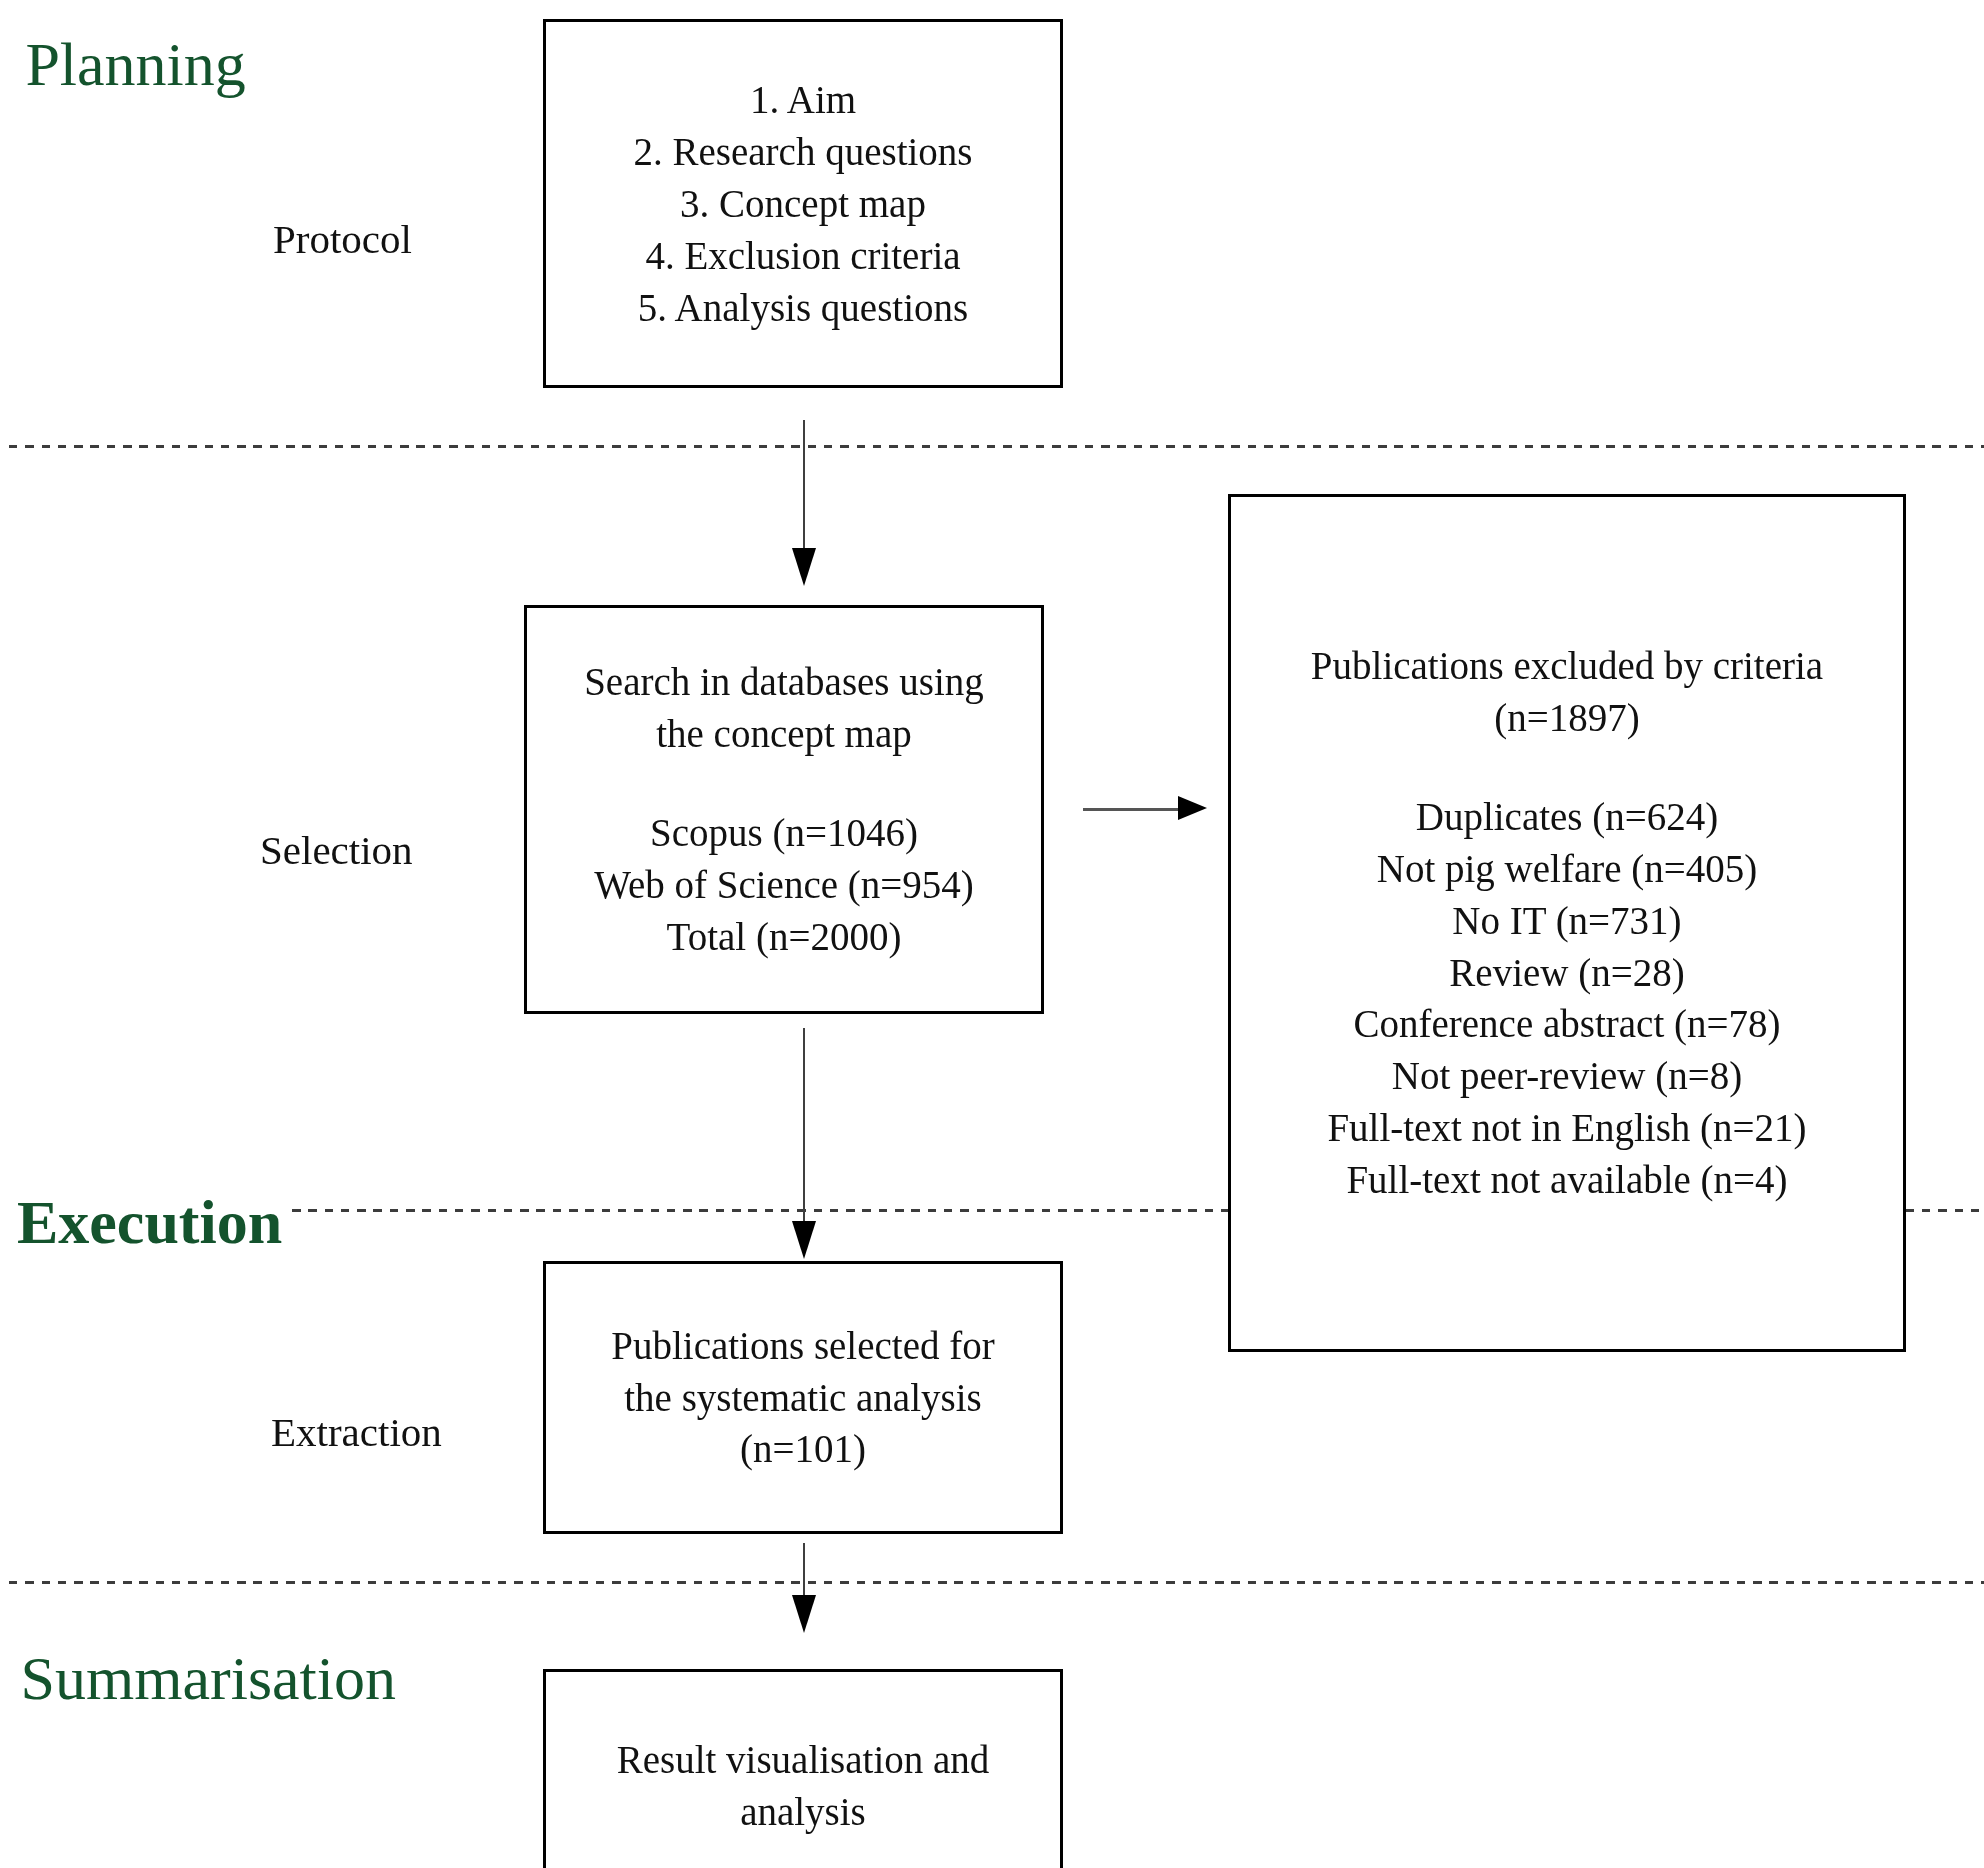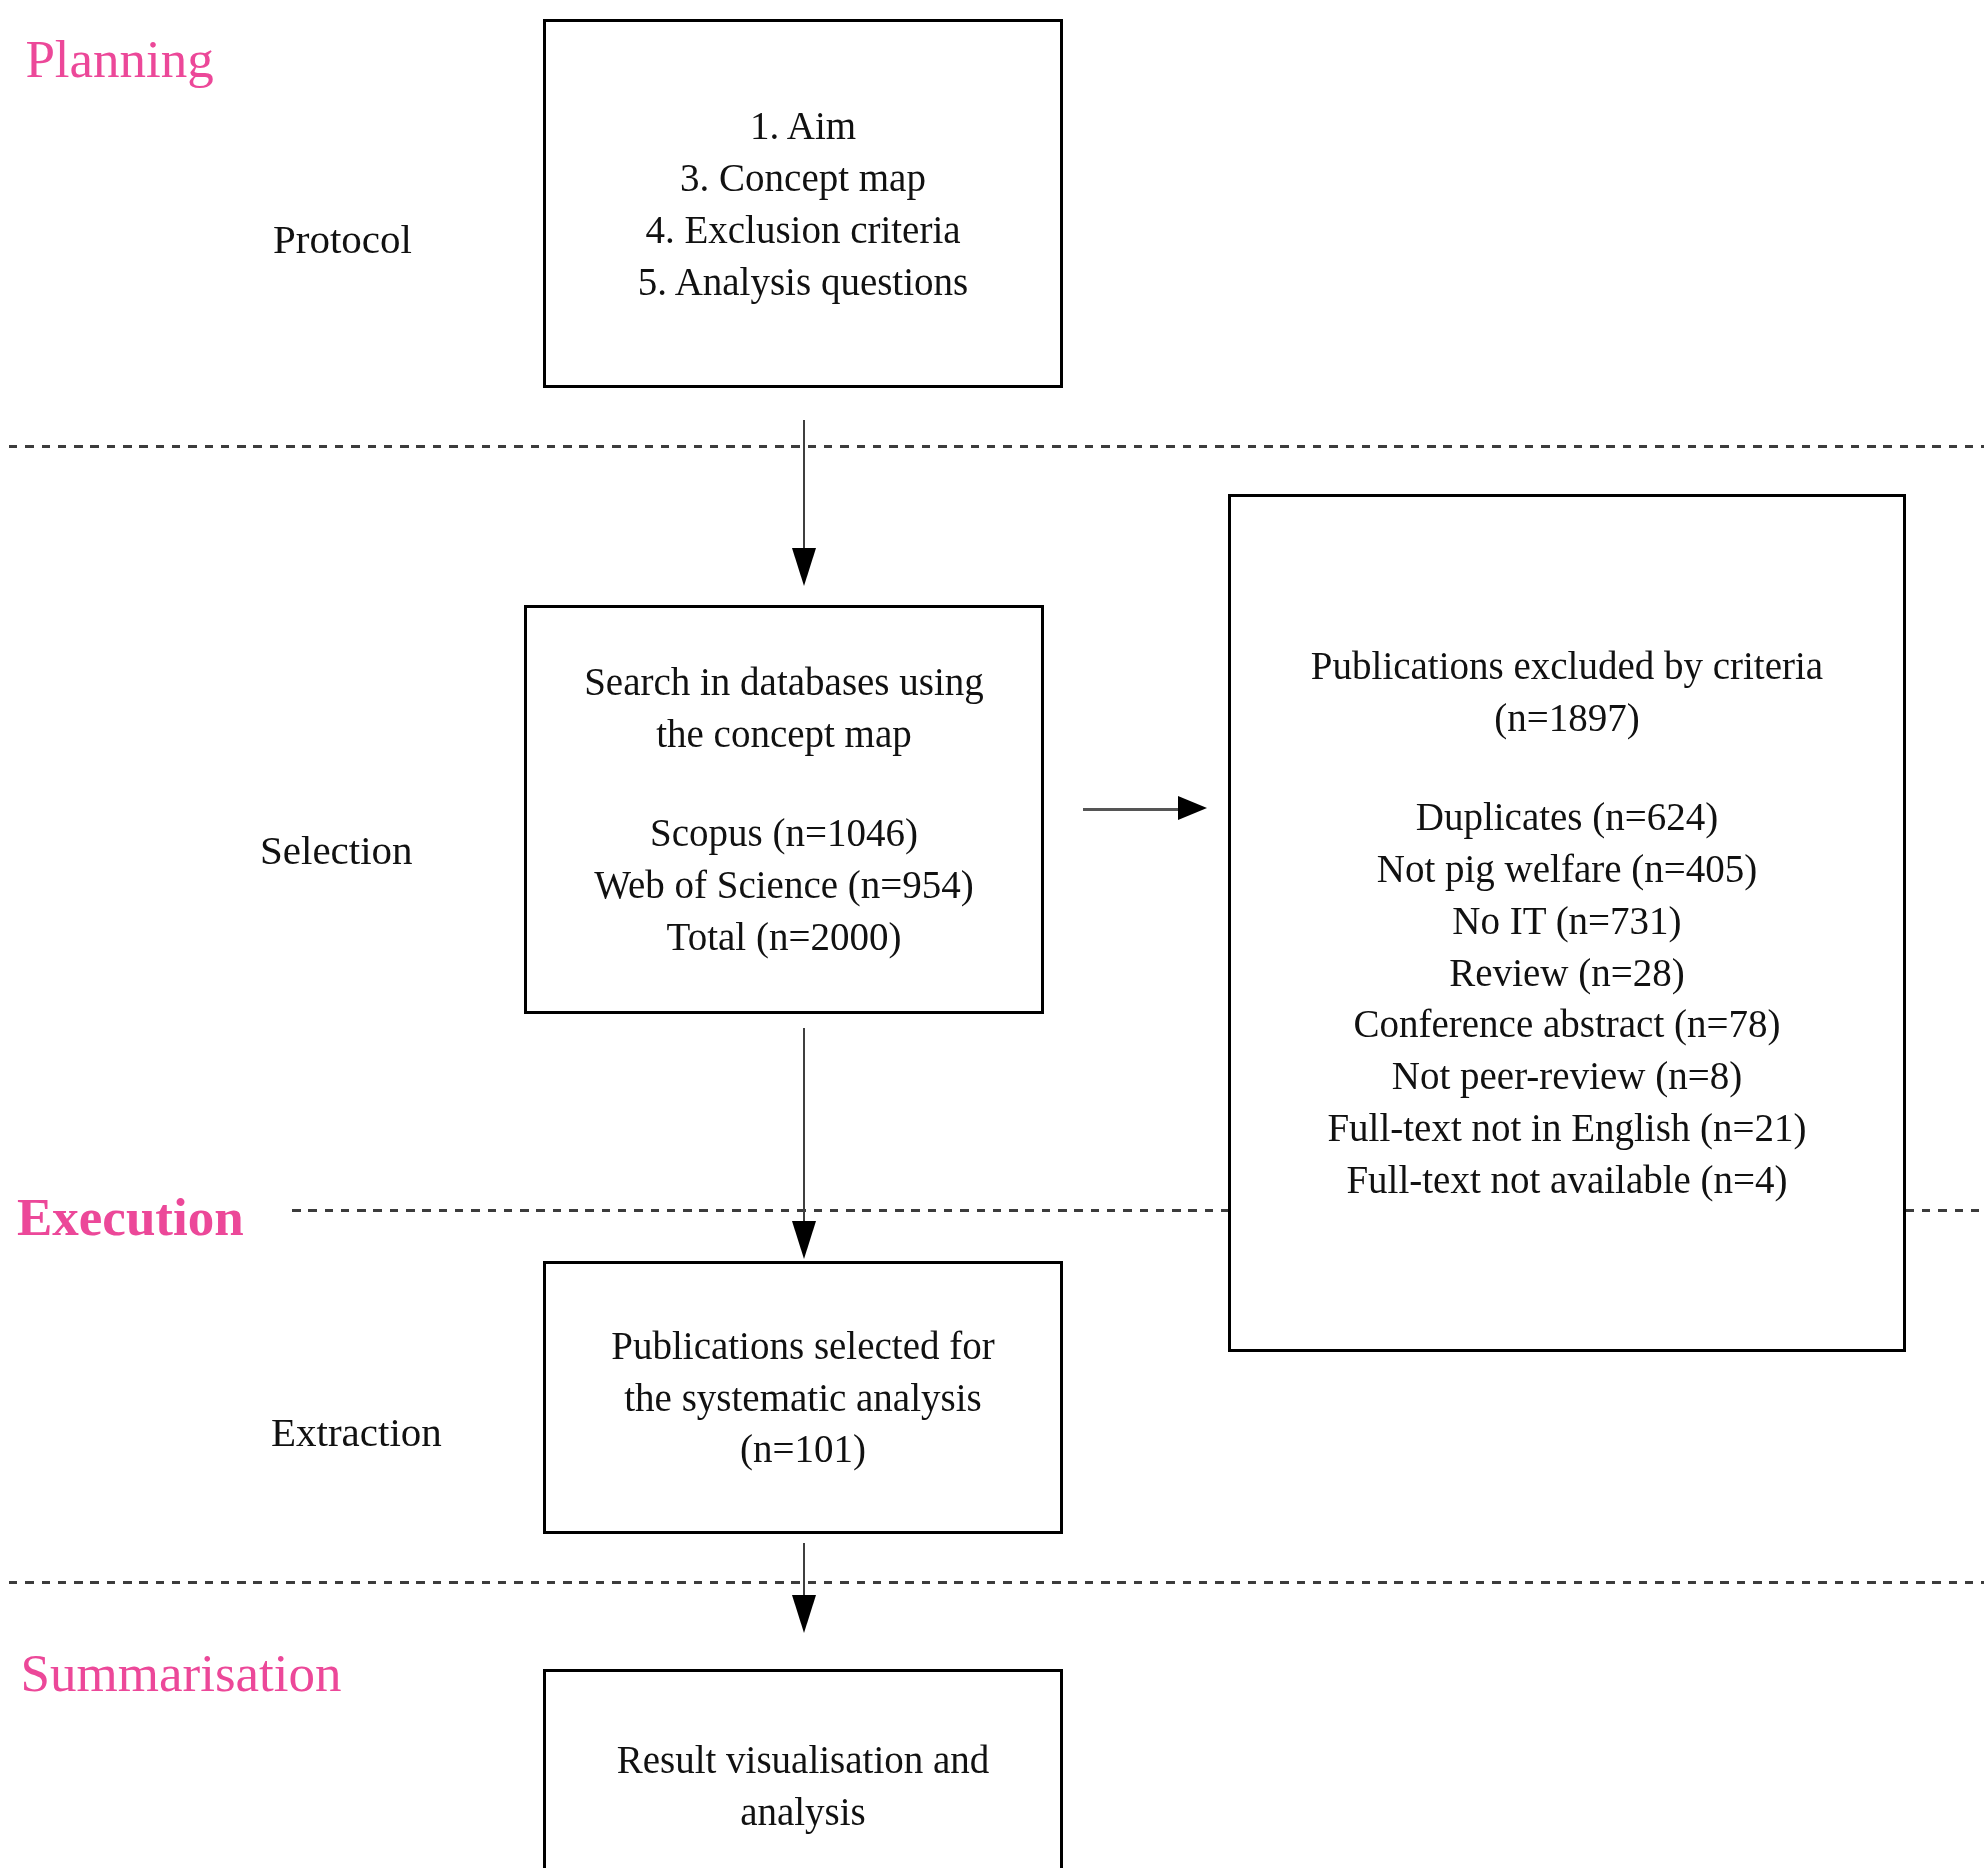--- a/index.html
+++ b/index.html
@@ -1,21 +1,21 @@
 <!DOCTYPE html>
 <html style="font-size:9.7px"><head>
 <meta charset="utf-8">
 <style>
   * { margin:0; padding:0; box-sizing:border-box; }
   html,body { background:#ffffff; }
   .canvas {
     position:relative; width:1985px; height:1868px; background:#ffffff;
     font-family:"Liberation Serif","DejaVu Serif",serif; color:#111111; overflow:hidden;
   }
-  .phase-label { position:absolute; font-size:53px; white-space:nowrap; color:#ec4899; }
+  .phase-label { position:absolute; font-size:62px; white-space:nowrap; color:#14532d; }
   .stage-label { position:absolute; font-size:41px; white-space:nowrap; color:#111111;margin-top:24px; }
   .box {
     position:absolute; border:3.6px solid #000000; background:#ffffff;
     display:flex; flex-direction:column; align-items:center; justify-content:center;
     text-align:center; font-size:39px; line-height:1.33;
   }
   .box .group + .group { margin-top:47px; }
   .dash {
     position:absolute; height:3px;
     background:repeating-linear-gradient(to right, #3c3c3c 0 8.5px, transparent 8.5px 16.3px);
@@ -46,20 +46,21 @@
   <div class="stage-label" style="left:260px; top:802px;">Selection</div>
   <div class="stage-label" style="left:271px; top:1384px;">Extraction</div>
 
   <div class="dash" style="left:9px; right:0; top:445px;"></div>
   <div class="dash" style="left:292px; right:0; top:1209px;"></div>
   <div class="dash" style="left:9px; right:0; top:1581px;"></div>
 
   <div class="box" style="left:543px; top:19.4px; width:520px; height:369px;">
     <div class="group">
       <div>1. Aim</div>
+      <div>2. Research questions</div>
       <div>3. Concept map</div>
       <div>4. Exclusion criteria</div>
       <div>5. Analysis questions</div>
     </div>
   </div>
 
   <div class="shaft-v" style="left:803px; top:420px; height:129px;"></div>
   <div class="head-down" style="left:792px; top:548px;"></div>
 
   <div class="box" style="left:524px; top:605px; width:520px; height:409px;">

